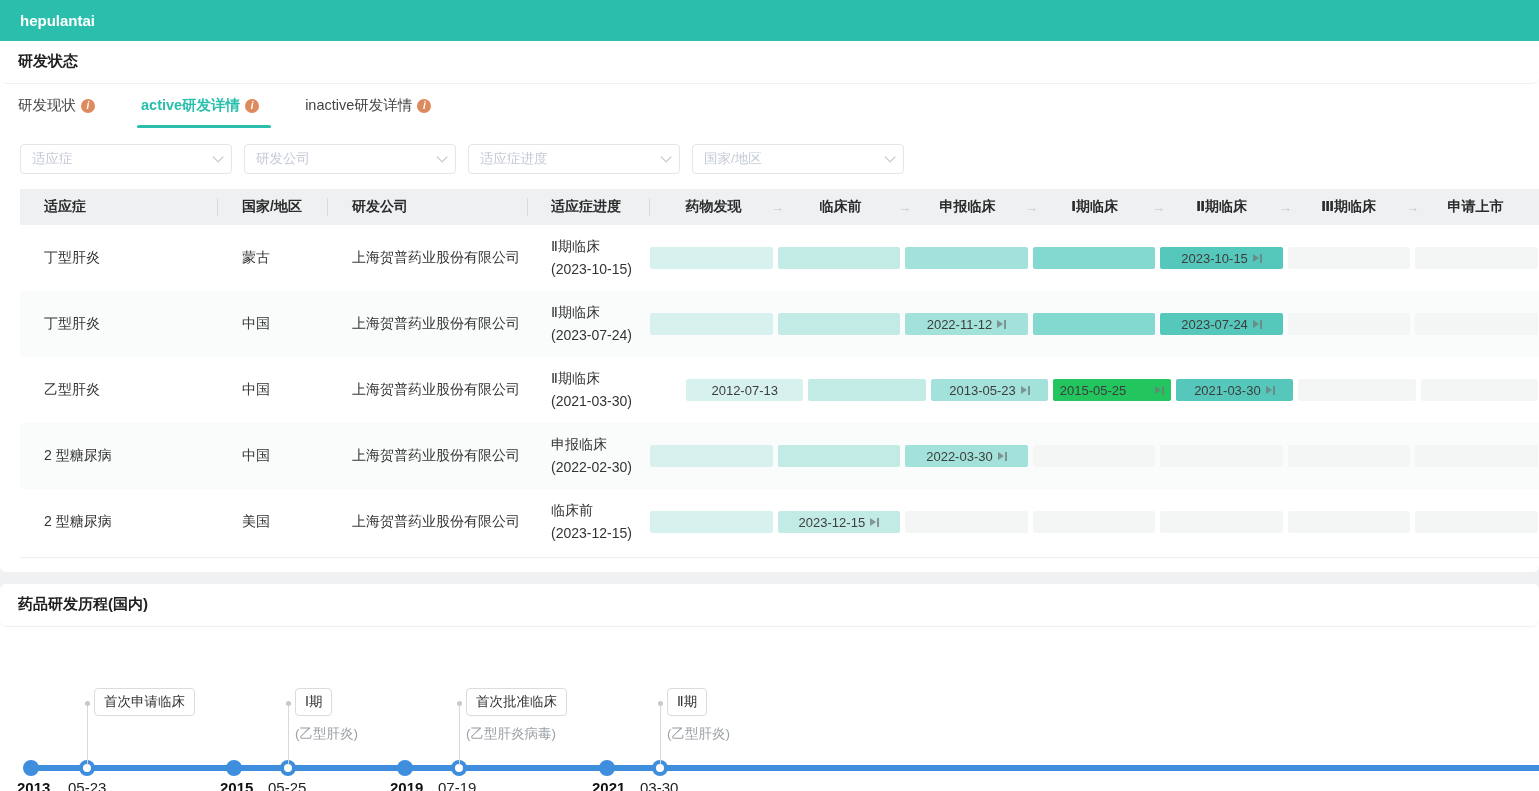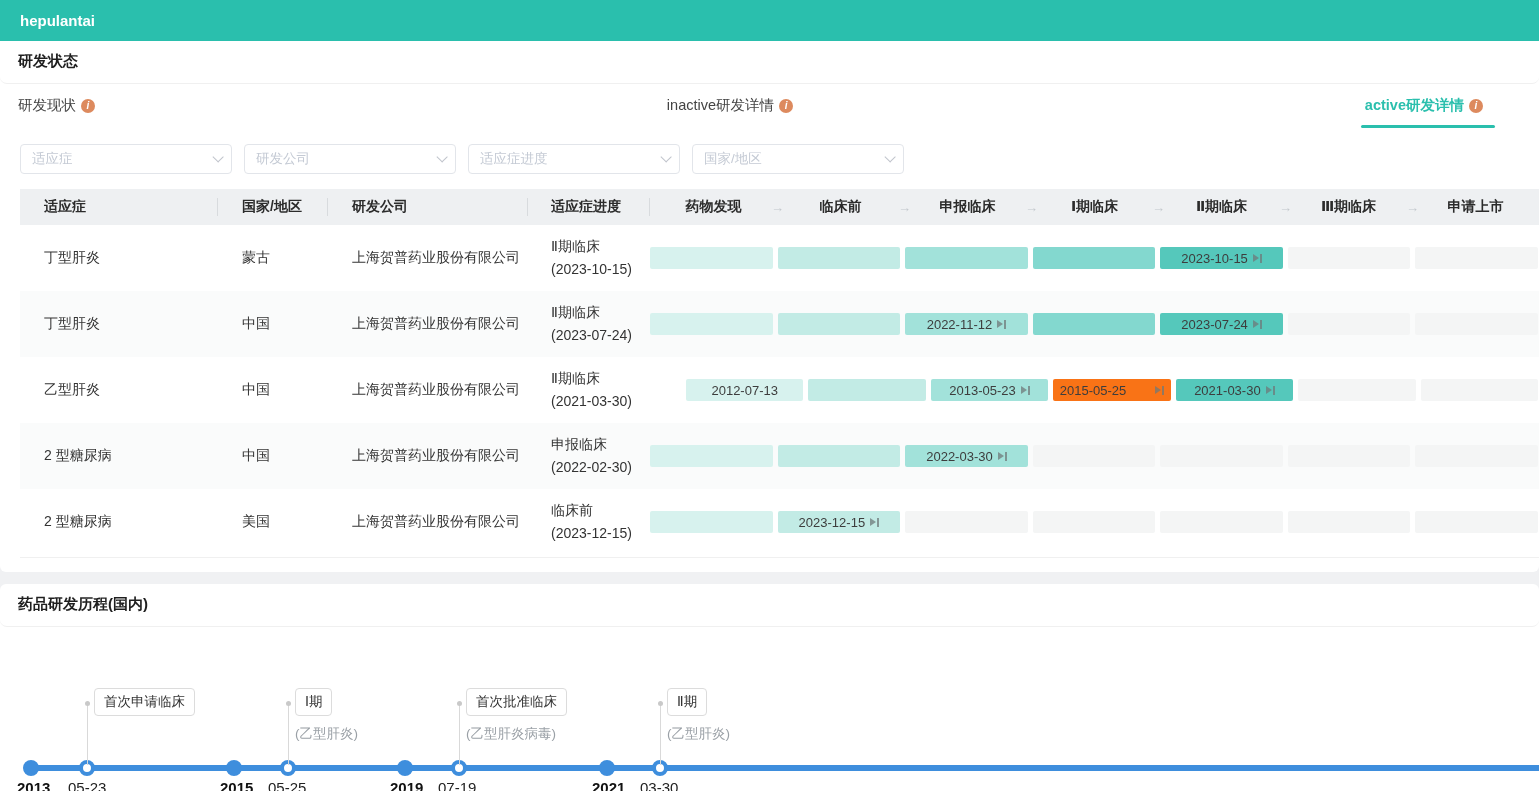--- a/index.html
+++ b/index.html
@@ -14,21 +14,21 @@
 
   
   .topbar { height:41px; background:#2abfad; display:flex; align-items:center; padding:0 20px; }
   .topbar-title { color:#fff; font-weight:bold; font-size:15px; }
 
   
   .section-title-row { padding:11px 18px 12px; border-bottom:1px solid #f0f0f0;border-radius:7px; }
   .section-title { font-weight:bold; font-size:15px; color:#1f1f1f; }
 
   
-  .tabs { display:flex; align-items:flex-end; padding:0 14px; height:44px;justify-content:space-between; }
+  .tabs { display:flex; align-items:flex-end; padding:0 14px; height:44px; }
   .tab { display:flex; align-items:center; gap:5px; padding:10px 4px 13px; margin-right:38px; cursor:pointer; position:relative; color:#444; font-size:14.5px; }
   .tab.active { color:#2abfad; font-weight:bold; }
   .tab.active::after { content:""; position:absolute; left:0; right:-8px; bottom:0; height:3px; background:#2abfad; border-radius:2px; }
   .info-icon { width:14px; height:14px; border-radius:50%; background:#dd8a5e; color:#fff; font-size:10px; font-weight:bold; display:inline-flex; align-items:center; justify-content:center; font-style:italic; }
   .info-icon::after { content:"i"; }
 
   
   .filters { display:flex; gap:12px; padding:16px 20px 15px; }
   .select { width:212px; height:30px; border:1px solid #e2e5ea; border-radius:4px; display:flex; align-items:center; padding:0 11px; cursor:pointer; background:#fff; }
   .select-placeholder { color:#c4cad4; font-size:13.5px; flex:1; }
@@ -81,26 +81,26 @@
 
   <div class="section-title-row">
     <span class="section-title">研发状态</span>
   </div>
 
   <div class="tabs">
     <div class="tab">
       <span>研发现状</span>
       <span class="info-icon"></span>
     </div>
+    <div class="tab active">
+      <span>active研发详情</span>
+      <span class="info-icon"></span>
+    </div>
     <div class="tab">
       <span>inactive研发详情</span>
-      <span class="info-icon"></span>
-    </div>
-    <div class="tab active">
-      <span>active研发详情</span>
       <span class="info-icon"></span>
     </div>
   </div>
 
   <div class="filters">
     <div class="select">
       <span class="select-placeholder">适应症</span>
       <span class="chevron-down"></span>
     </div>
     <div class="select">
@@ -211,21 +211,21 @@
       </div>
       <div class="stages-cells">
           <div class="seg" style="background: rgb(215, 242, 238); margin-left: 36px;">
             <span class="seg-date">2012-07-13</span>
           </div>
           <div class="seg" style="background: rgb(194, 235, 229);"></div>
           <div class="seg" style="background: rgb(162, 226, 218);">
             <span class="seg-date">2013-05-23</span>
             <span class="step-icon"></span>
           </div>
-          <div class="seg" style="background: #f97316; gap: 29px;">
+          <div class="seg" style="background: #22c55e; gap: 29px;">
             <span class="seg-date">2015-05-25</span>
             <span class="step-icon"></span>
           </div>
           <div class="seg" style="background: rgb(85, 200, 187);">
             <span class="seg-date">2021-03-30</span>
             <span class="step-icon"></span>
           </div>
           <div class="seg" style="background: rgb(244, 245, 245);"></div>
           <div class="seg" style="background: rgb(244, 245, 245);"></div>
         </div>

